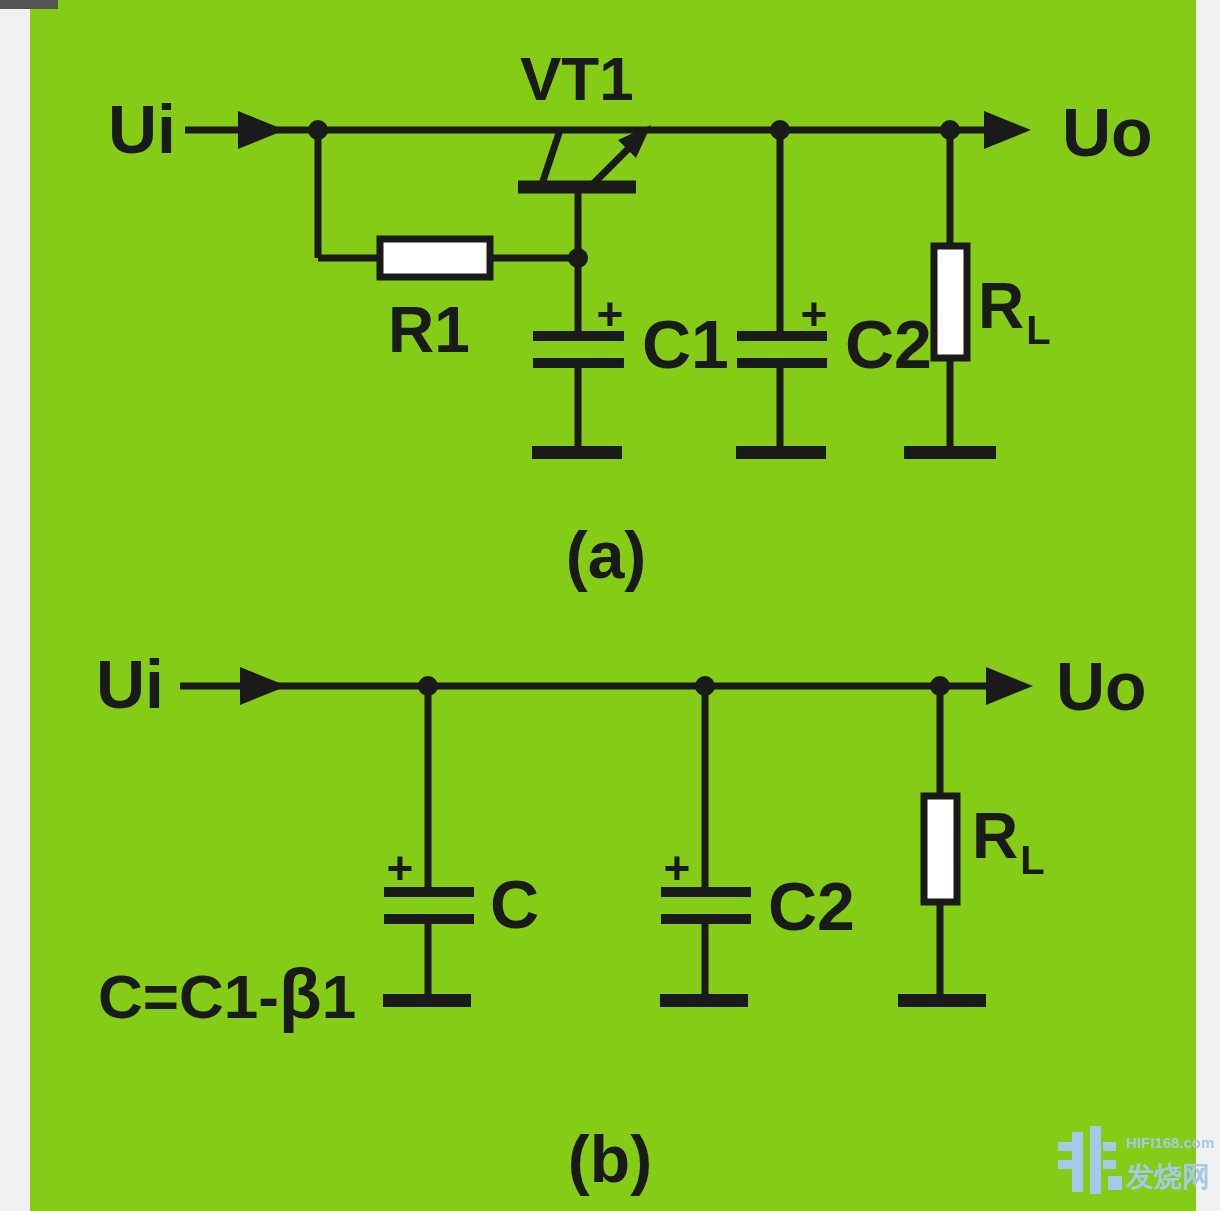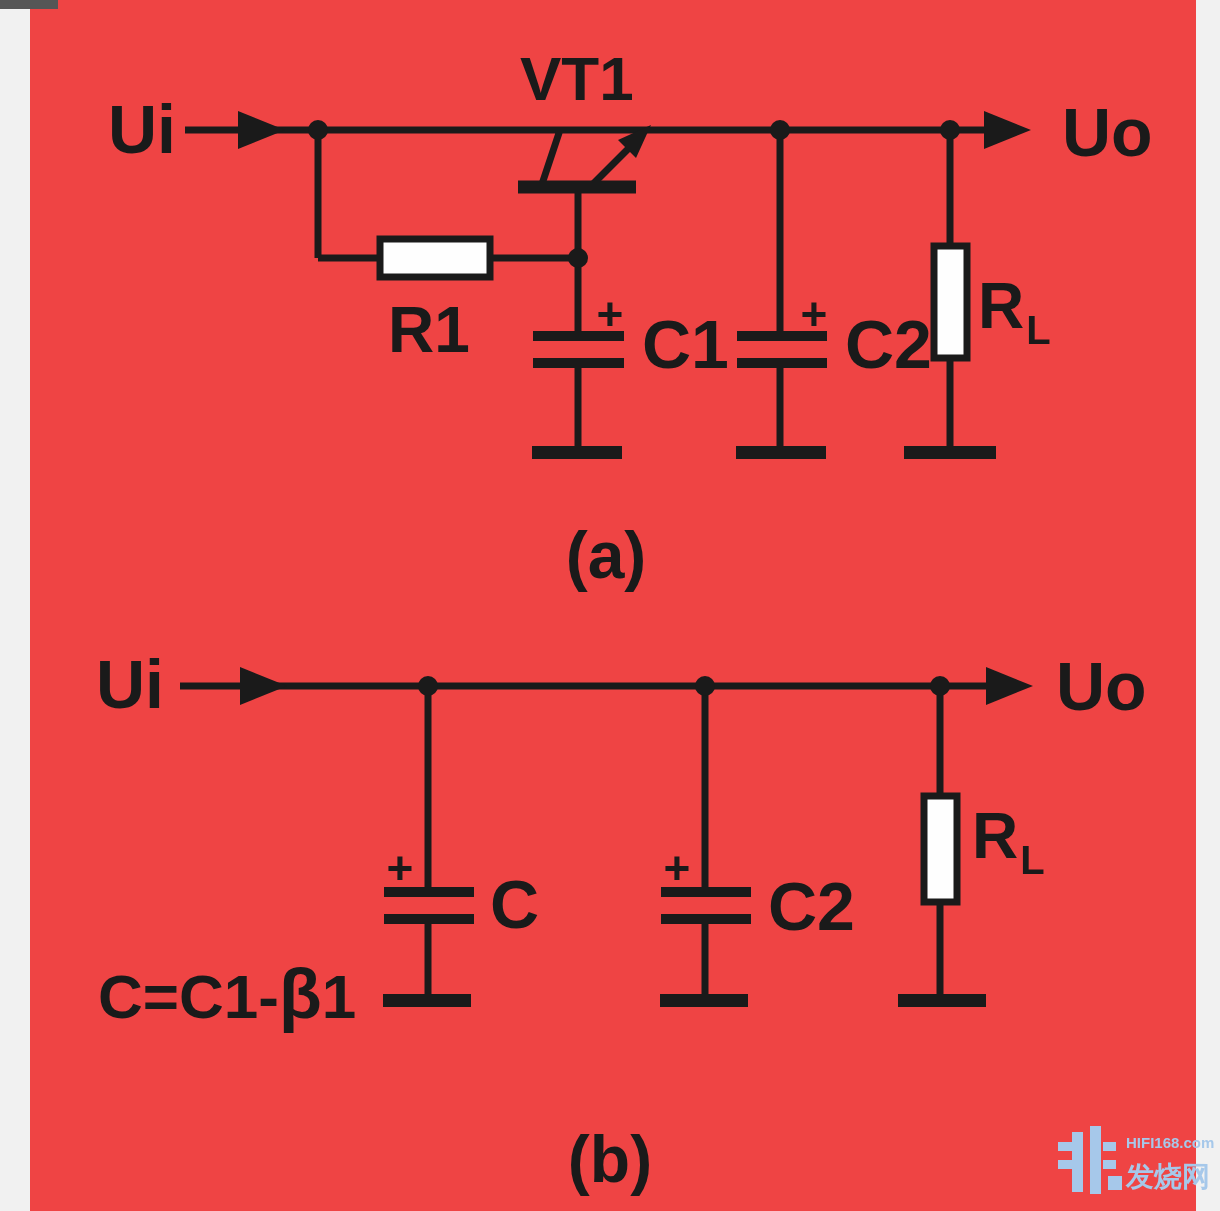--- a/index.html
+++ b/index.html
@@ -1,19 +1,19 @@
 <!DOCTYPE html>
 <html><head>
 <meta charset="utf-8">
 <style>
   html,body{margin:0;padding:0;background:#ffffff;}
   .page{
     position:relative;
     width:1220px;height:1211px;
-    background:#ef4444;
+    background:#84cc16;
     overflow:hidden;
     font-family:"Liberation Sans","DejaVu Sans",sans-serif;
   }
   .page svg{position:absolute;left:0;top:0;display:block;}
   svg text{
     font-family:"Liberation Sans","DejaVu Sans",sans-serif;
     font-weight:bold;
     fill:#1a1a1a;
   }
   svg text.wm{fill:#a6c8ea;}

